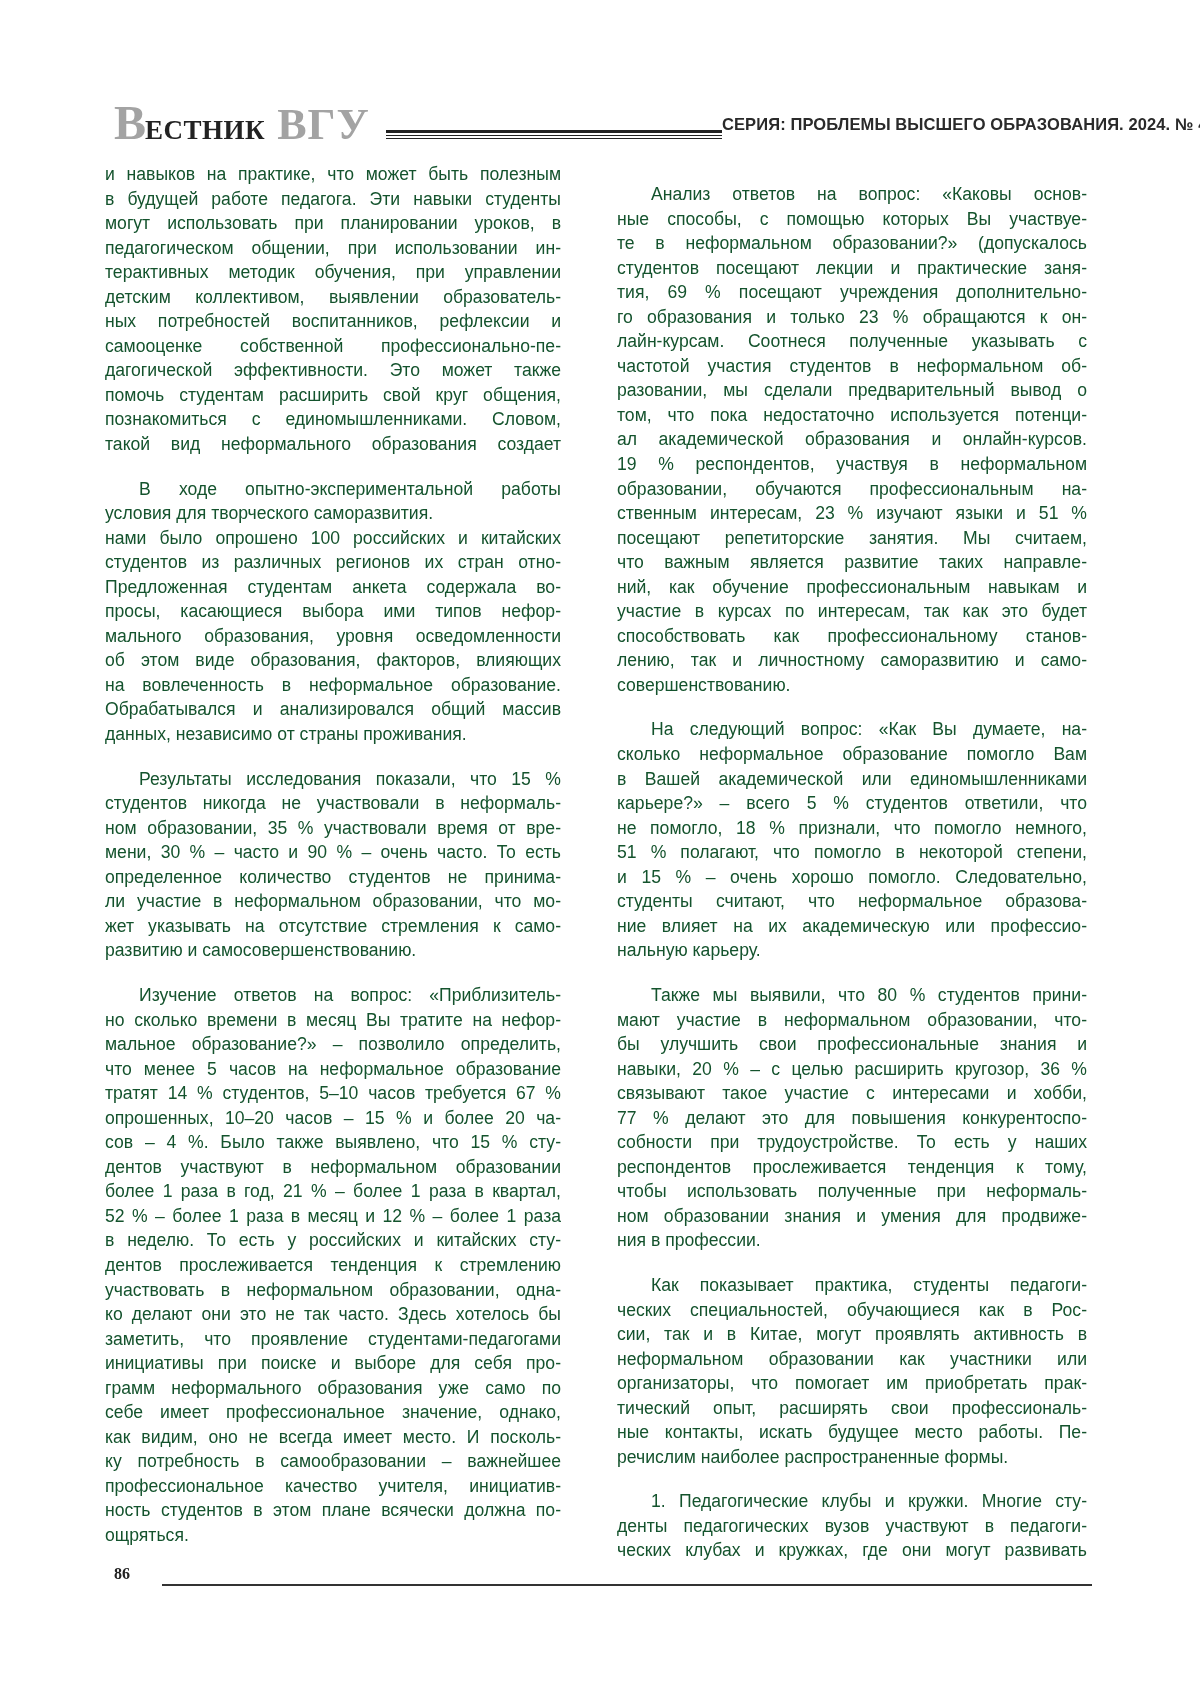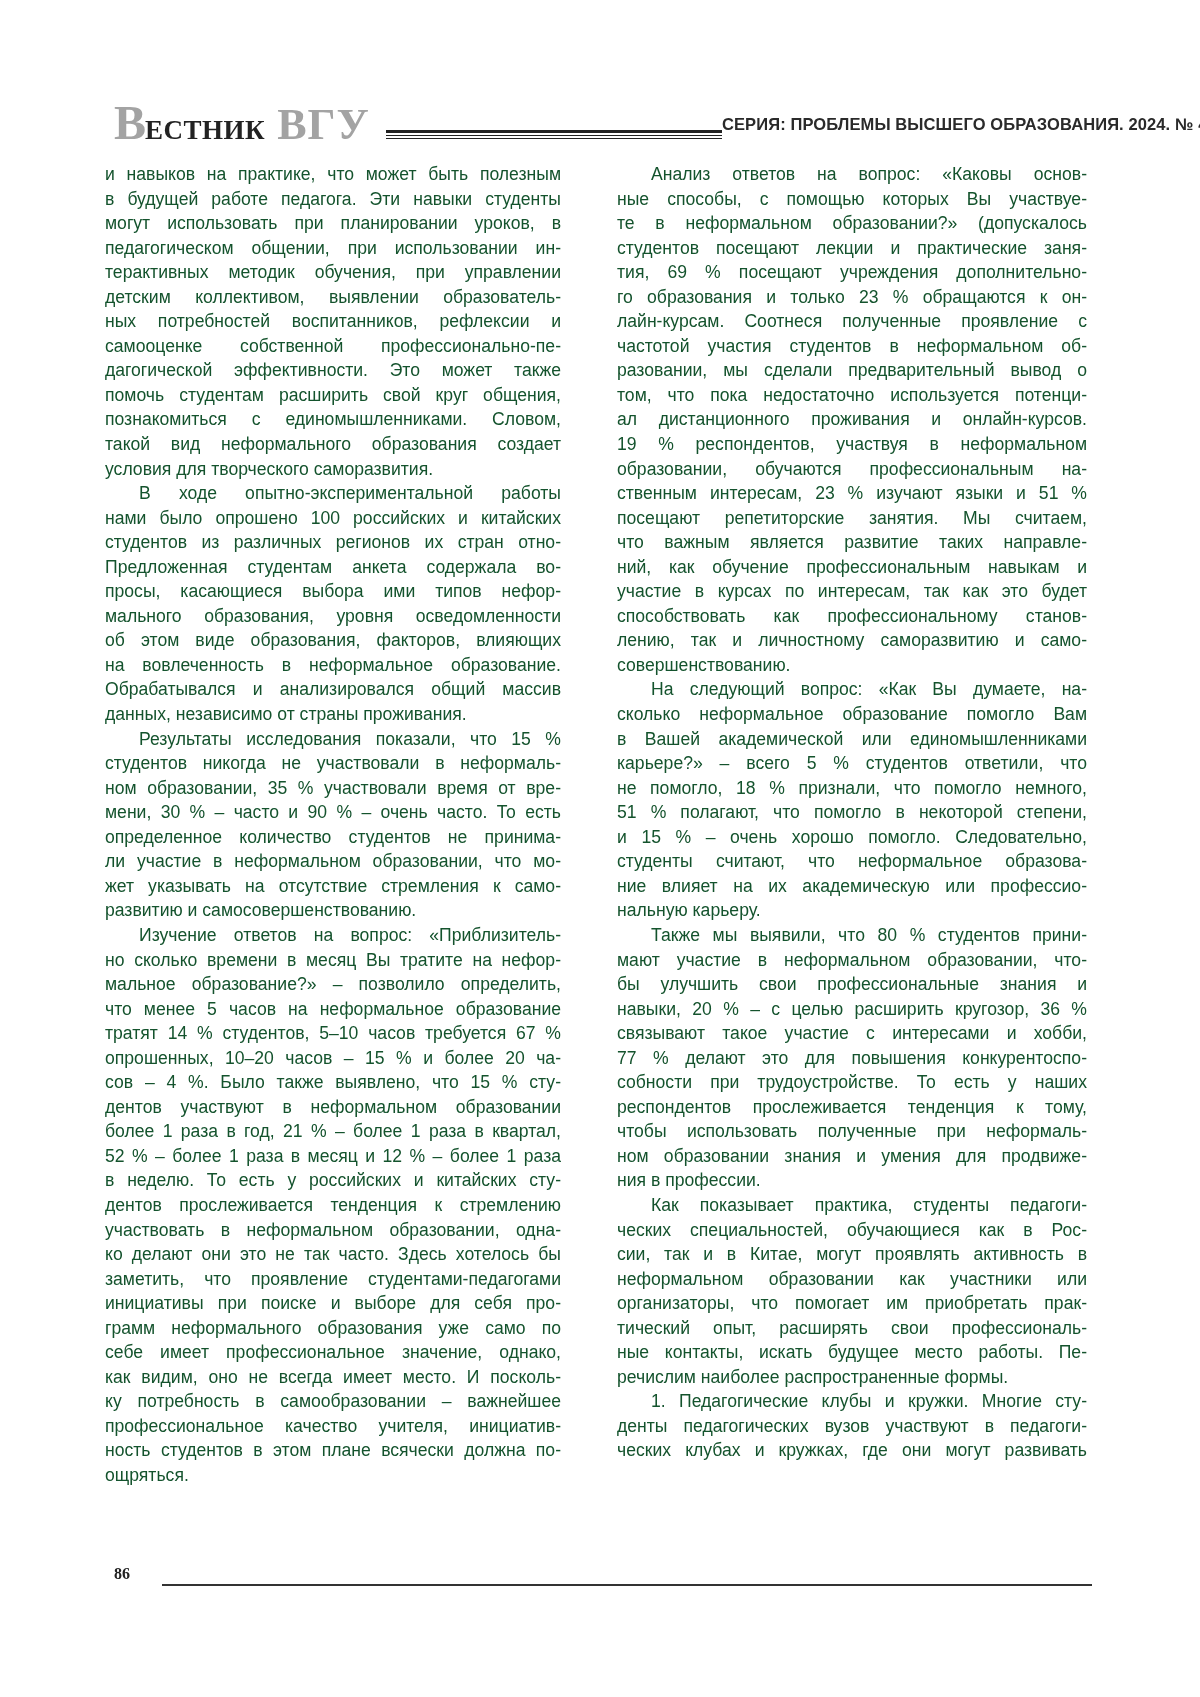--- a/index.html
+++ b/index.html
@@ -15,21 +15,21 @@
     .header-rule { position: absolute; left: 272px; top: 30px; width: 336px; height: 6px; border-top: 3px solid #222; border-bottom: 1px solid #222; box-sizing: border-box; }
     .header-rule::after { content: ""; position: absolute; left: 0; right: 0; top: 5px; border-top: 1px solid #222; }
     .series { position: absolute; left: 608px; top: 15px; font-family: "Liberation Sans", "DejaVu Sans", sans-serif; font-weight: bold; font-size: 16.5px; color: #2a2a2a; white-space: nowrap; letter-spacing: 0.1px; }
 
     
     .col { position: absolute; top: 162px; font-family: "Liberation Sans", "DejaVu Sans", sans-serif; font-size: 17.6px; color: #14532d; }
     .col.left { left: 105px; width: 456px; }
     .col.right { left: 617px; width: 470px; }
     .line { display: block; height: 24.55px; line-height: 24.55px; white-space: nowrap; text-align: justify; text-align-last: justify; overflow: hidden; }
     .line.last { text-align-last: left; }
-    .line.indent { padding-left: 34px; box-sizing: border-box; }
+    .line.indent { padding-left: 34px; box-sizing: border-box; margin-top: 20px; }
 
     
     .footer { position: absolute; left: 114px; top: 1560px; width: 978px; height: 30px; }
     .page-number { position: absolute; left: 0; top: 0; font-family: "Liberation Serif", "DejaVu Serif", serif; font-weight: bold; font-size: 16px; color: #222; line-height: 28px; }
     .footer-rule { position: absolute; left: 48px; right: 0; top: 24px; height: 0; border-top: 2px solid #333; }
   </style>
 </head>
 <body>
 
 <div class="page">
@@ -46,22 +46,22 @@
       <span class="line">могут использовать при планировании уроков, в</span>
       <span class="line">педагогическом общении, при использовании ин-</span>
       <span class="line">терактивных методик обучения, при управлении</span>
       <span class="line">детским коллективом, выявлении образователь-</span>
       <span class="line">ных потребностей воспитанников, рефлексии и</span>
       <span class="line">самооценке собственной профессионально-пе-</span>
       <span class="line">дагогической эффективности. Это может также</span>
       <span class="line">помочь студентам расширить свой круг общения,</span>
       <span class="line">познакомиться с единомышленниками. Словом,</span>
       <span class="line">такой вид неформального образования создает</span>
+      <span class="line indent">В ходе опытно-экспериментальной работы</span>
       <span class="line last">условия для творческого саморазвития.</span>
-      <span class="line indent">В ходе опытно-экспериментальной работы</span>
       <span class="line">нами было опрошено 100 российских и китайских</span>
       <span class="line">студентов из различных регионов их стран отно-</span>
       <span class="line">Предложенная студентам анкета содержала во-</span>
       <span class="line">просы, касающиеся выбора ими типов нефор-</span>
       <span class="line">мального образования, уровня осведомленности</span>
       <span class="line">об этом виде образования, факторов, влияющих</span>
       <span class="line">на вовлеченность в неформальное образование.</span>
       <span class="line">Обрабатывался и анализировался общий массив</span>
       <span class="line last">данных, независимо от страны проживания.</span>
       <span class="line indent">Результаты исследования показали, что 15 %</span>
@@ -96,25 +96,25 @@
       <span class="line">ность студентов в этом плане всячески должна по-</span>
       <span class="line last">ощряться.</span>
     </div>
   <div class="col right" id="col-right">
       <span class="line indent">Анализ ответов на вопрос: «Каковы основ-</span>
       <span class="line">ные способы, с помощью которых Вы участвуе-</span>
       <span class="line">те в неформальном образовании?» (допускалось</span>
       <span class="line">студентов посещают лекции и практические заня-</span>
       <span class="line">тия, 69 % посещают учреждения дополнительно-</span>
       <span class="line">го образования и только 23 % обращаются к он-</span>
-      <span class="line">лайн-курсам. Соотнеся полученные проявление с</span>
+      <span class="line">лайн-курсам. Соотнеся полученные указывать с</span>
       <span class="line">частотой участия студентов в неформальном об-</span>
       <span class="line">разовании, мы сделали предварительный вывод о</span>
       <span class="line">том, что пока недостаточно используется потенци-</span>
-      <span class="line">ал дистанционного проживания и онлайн-курсов.</span>
+      <span class="line">ал академической образования и онлайн-курсов.</span>
       <span class="line">19 % респондентов, участвуя в неформальном</span>
       <span class="line">образовании, обучаются профессиональным на-</span>
       <span class="line">ственным интересам, 23 % изучают языки и 51 %</span>
       <span class="line">посещают репетиторские занятия. Мы считаем,</span>
       <span class="line">что важным является развитие таких направле-</span>
       <span class="line">ний, как обучение профессиональным навыкам и</span>
       <span class="line">участие в курсах по интересам, так как это будет</span>
       <span class="line">способствовать как профессиональному станов-</span>
       <span class="line">лению, так и личностному саморазвитию и само-</span>
       <span class="line last">совершенствованию.</span>

